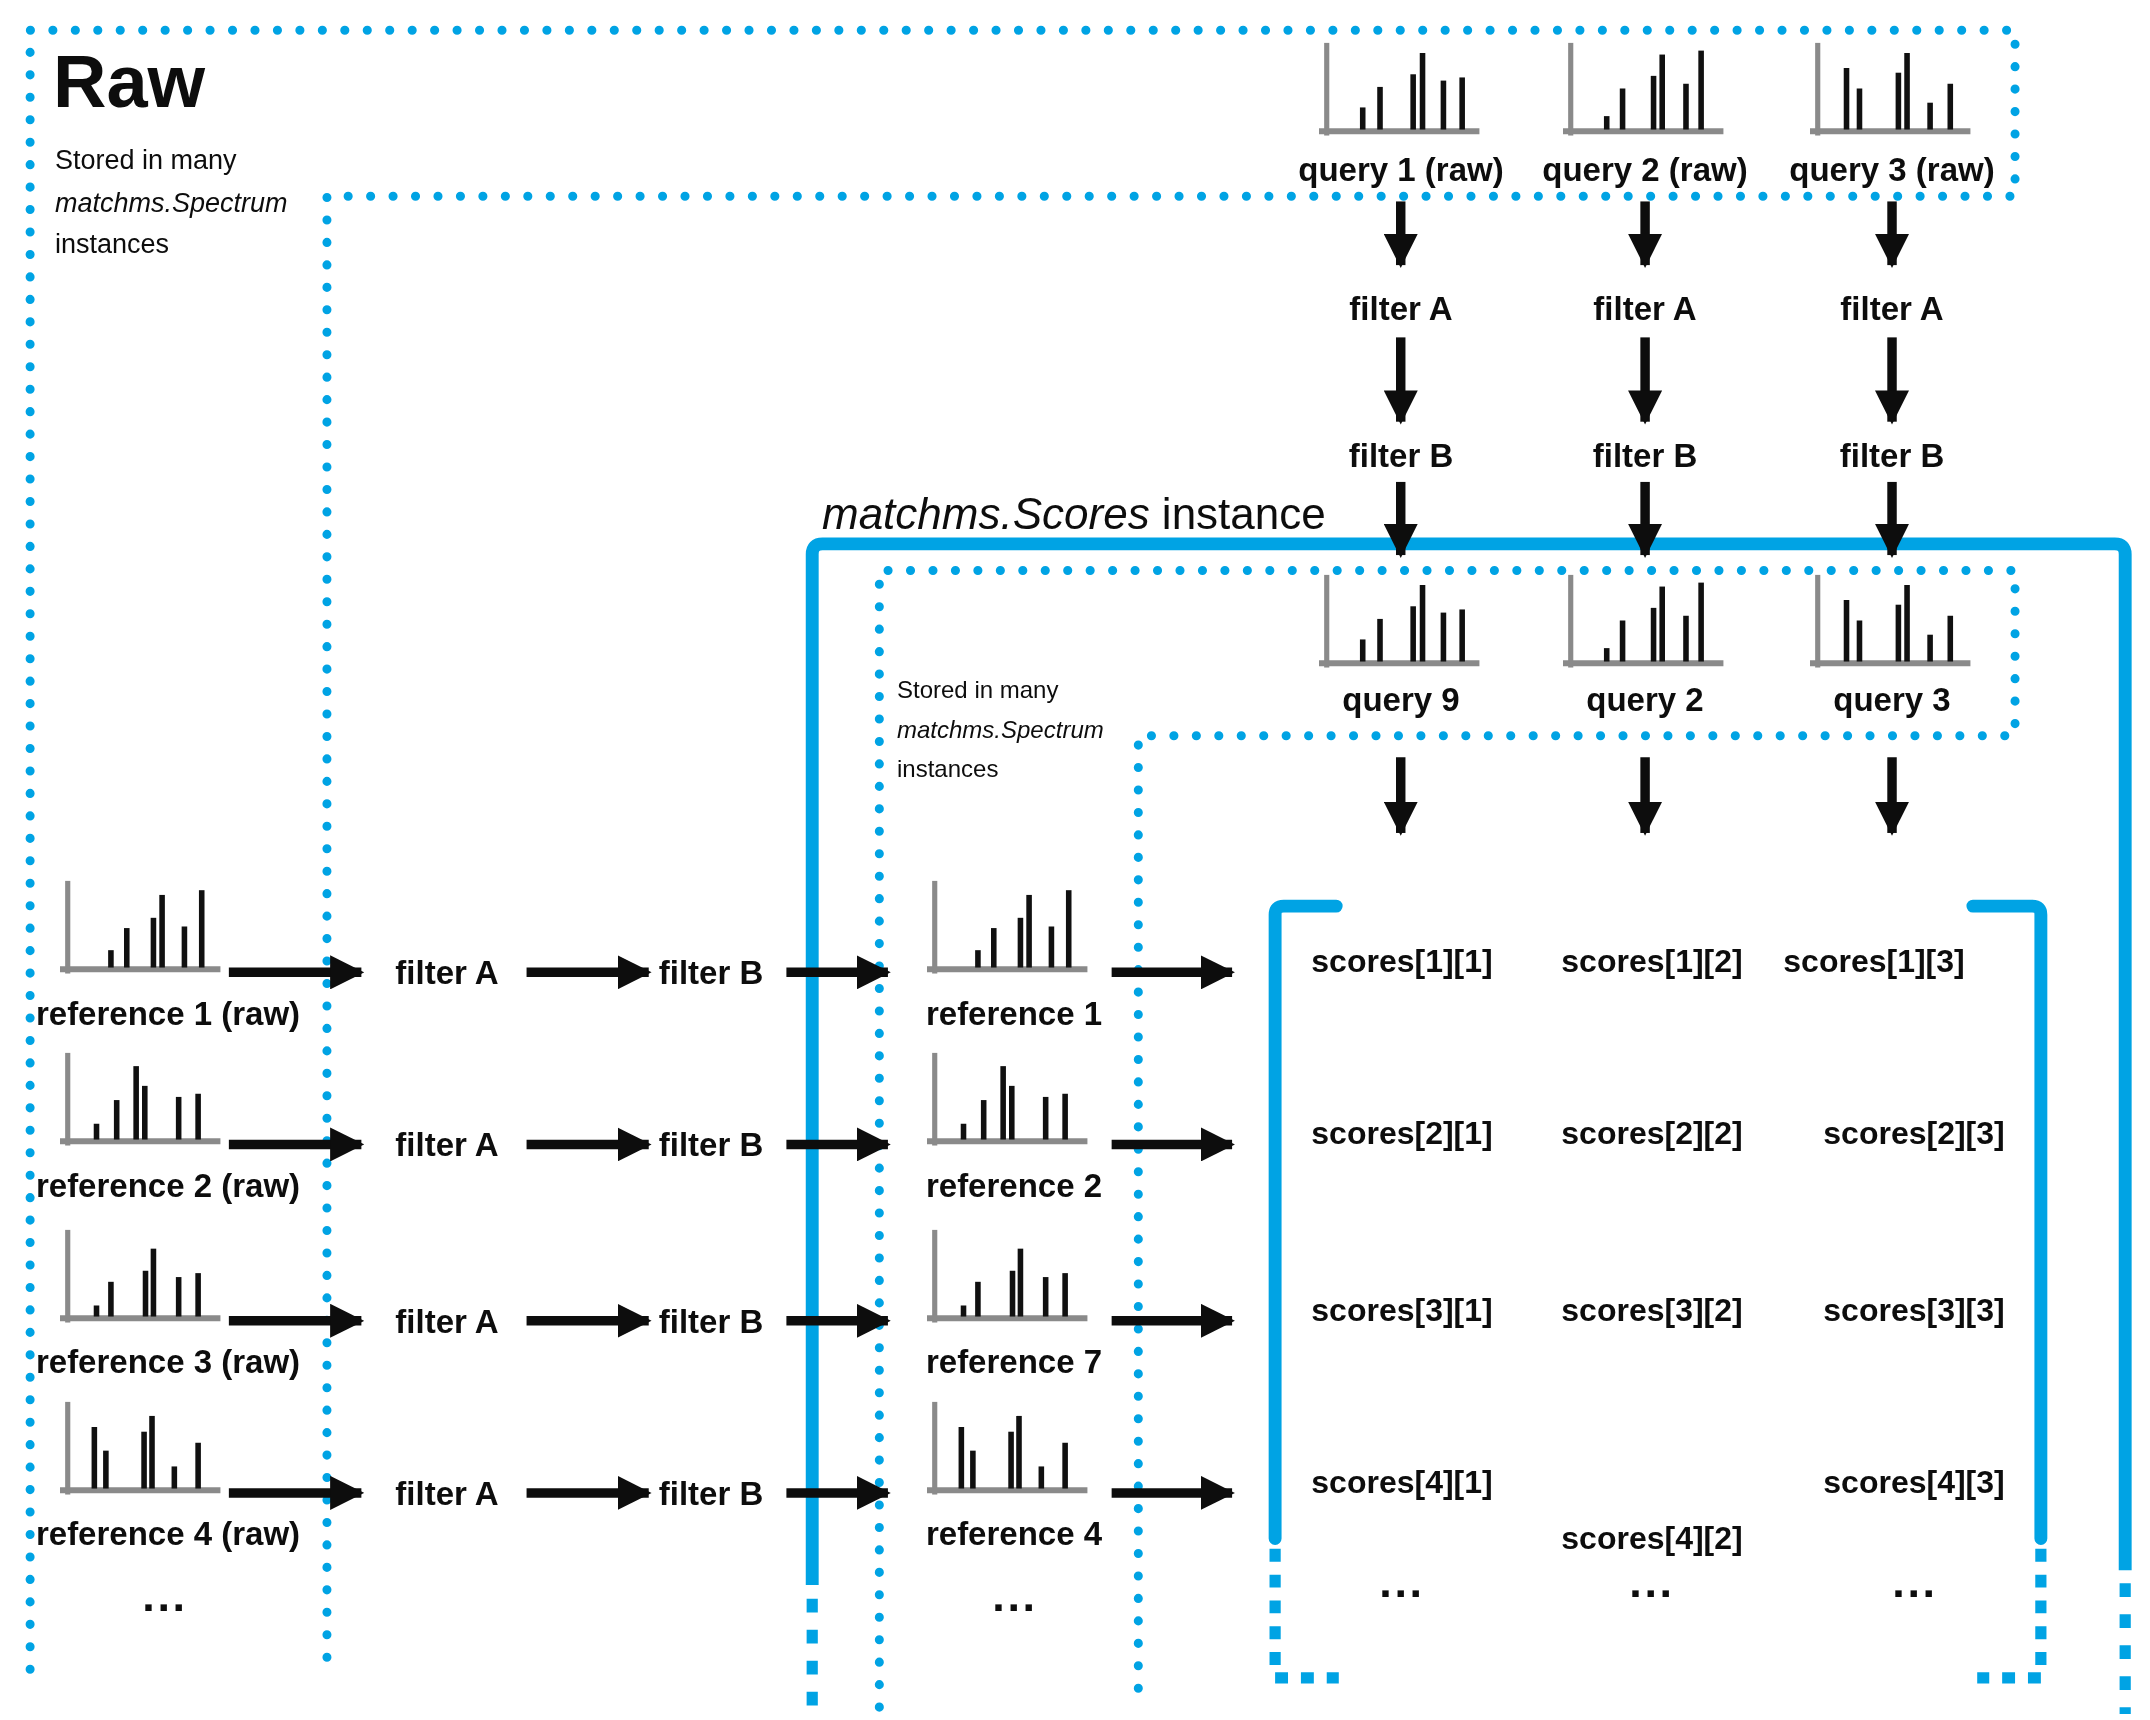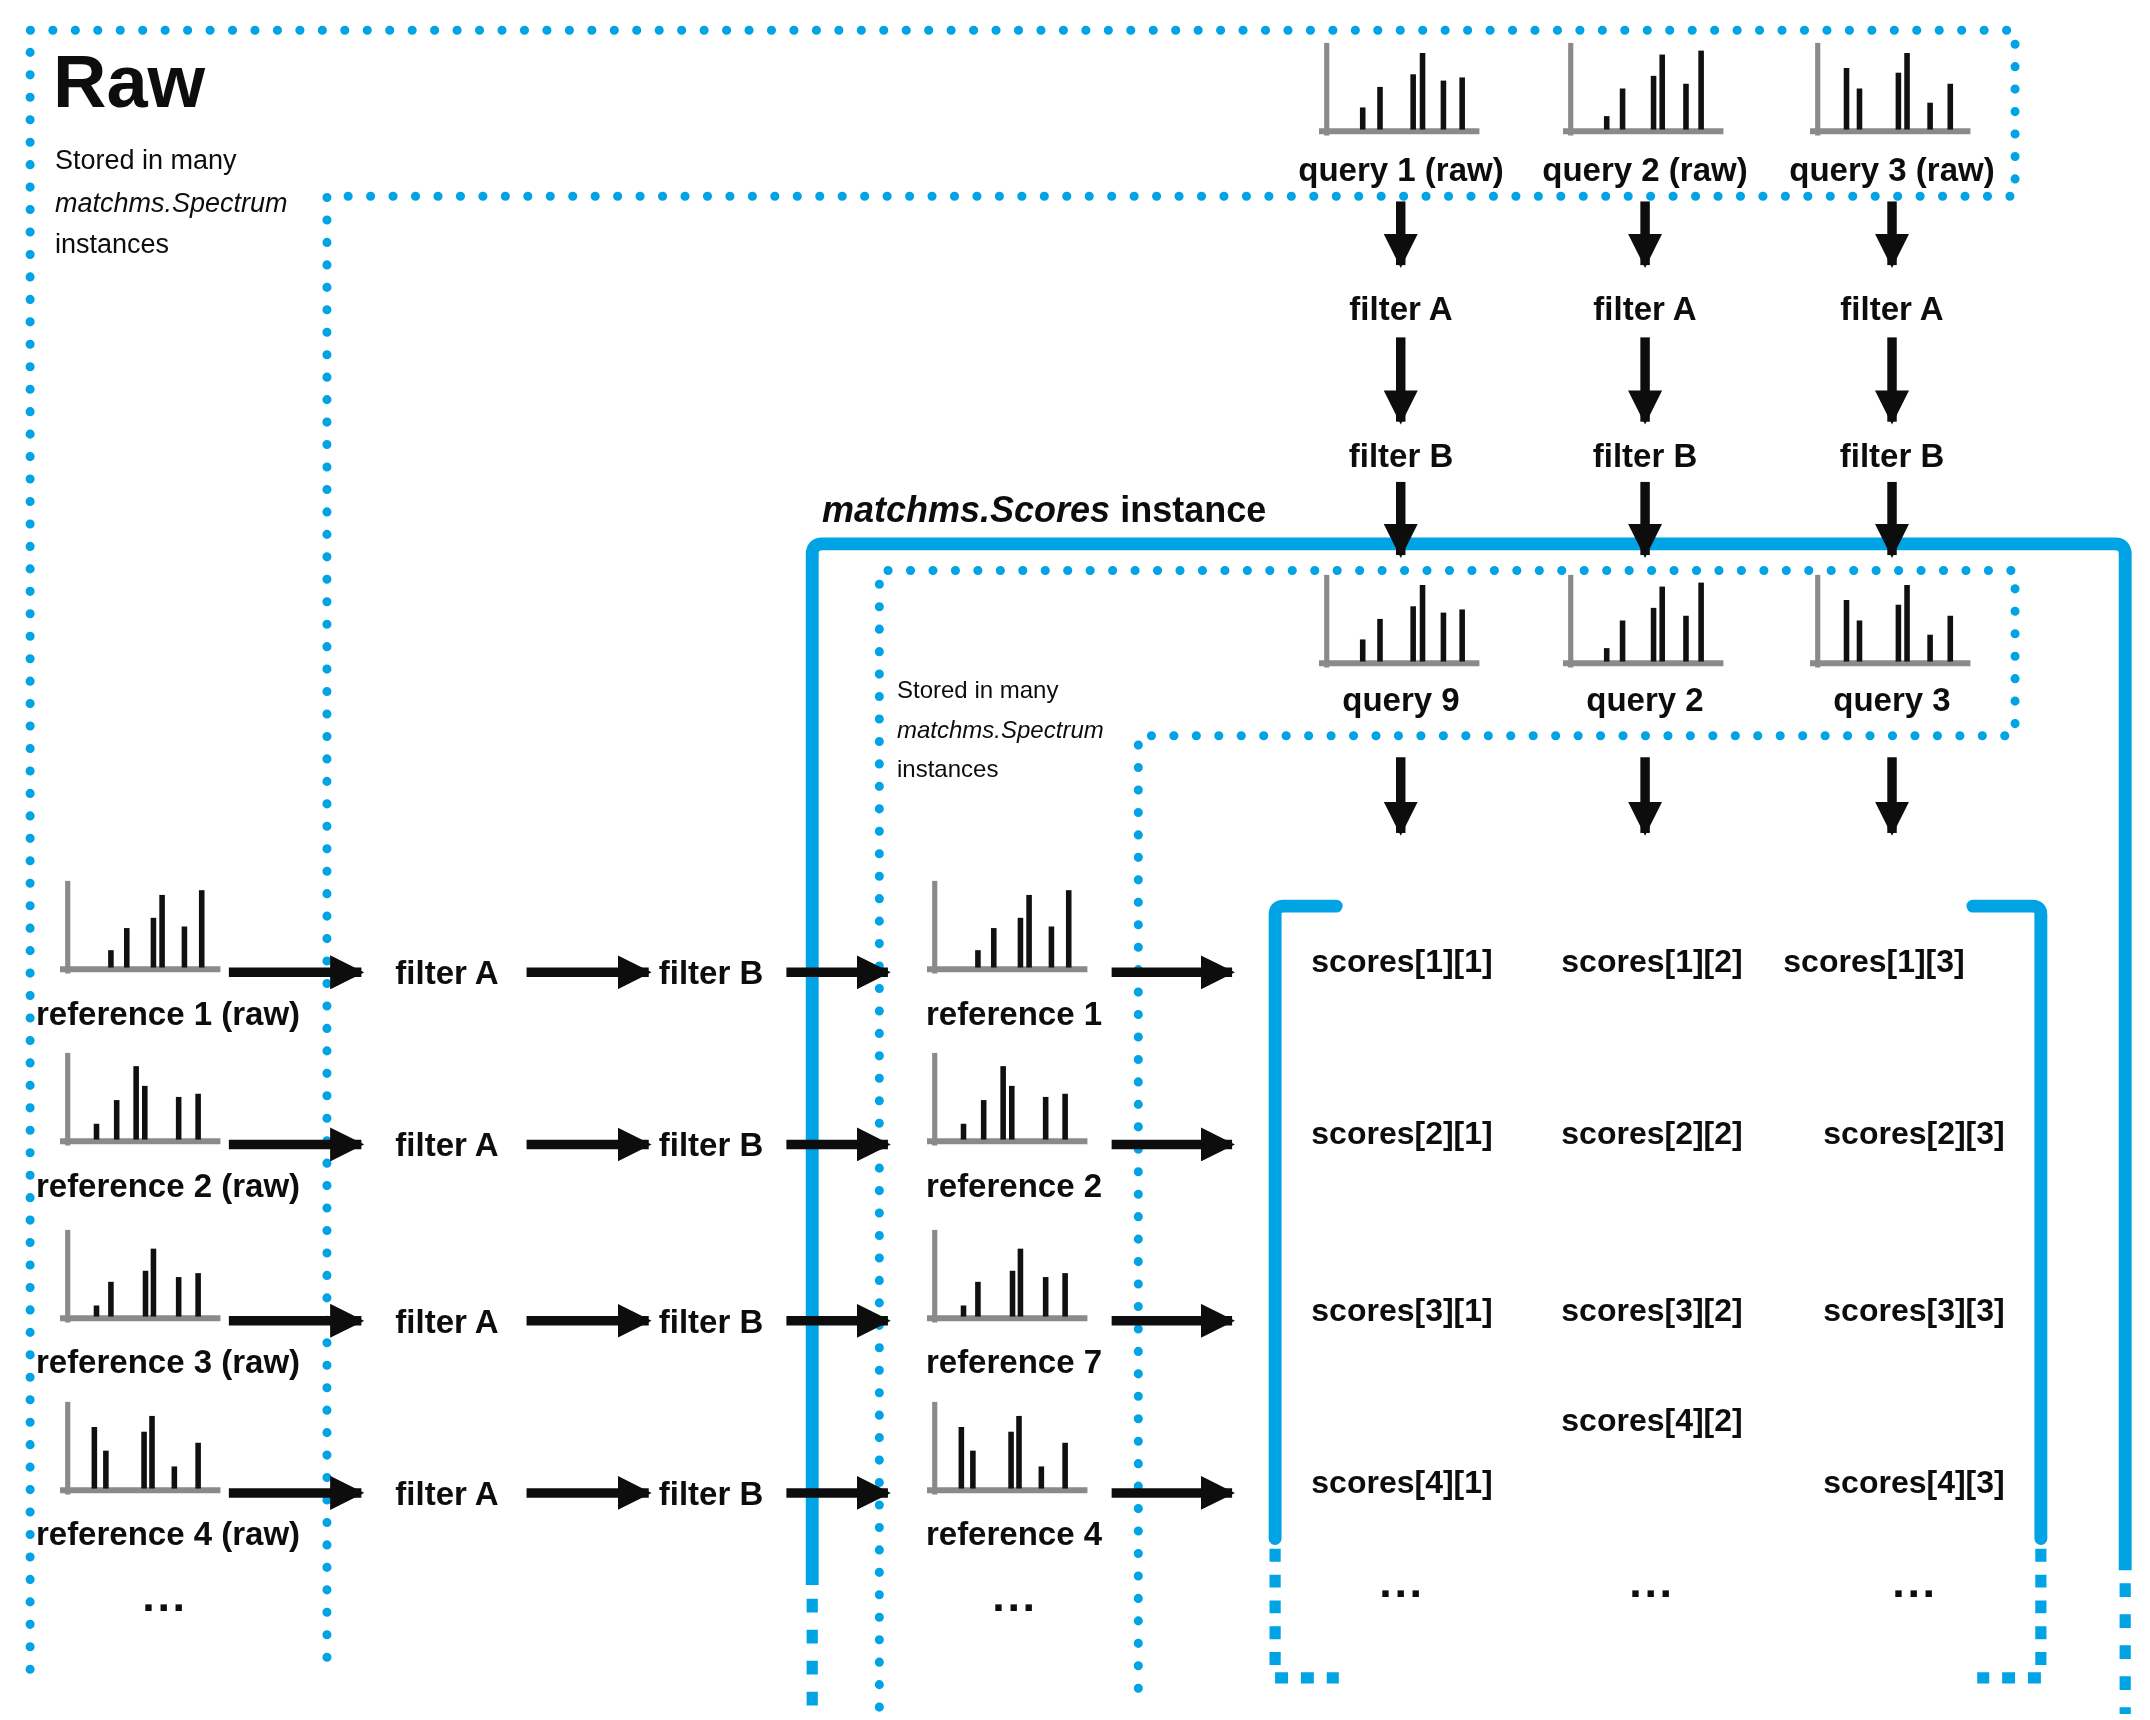--- a/index.html
+++ b/index.html
@@ -10,21 +10,21 @@
   .c{position:absolute;transform:translate(-50%,-50%);white-space:nowrap;
      font-weight:bold;font-size:33px;line-height:1;}
   .score{font-size:32px;}
   .filter{font-size:33px;}
   .dots{font-size:45px;letter-spacing:2.6px;}
   .h-raw{position:absolute;font-size:74px;font-weight:bold;line-height:1;white-space:nowrap;}
   .h-filtered{position:absolute;font-size:64px;font-weight:bold;line-height:1;white-space:nowrap;}
   .sub{position:absolute;font-size:27px;font-weight:400;line-height:1;white-space:nowrap;}
   .sub-sm{position:absolute;font-size:24px;font-weight:400;line-height:1;white-space:nowrap;}
   .it{font-style:italic;}
-  .scores-label{position:absolute;font-size:36px;font-weight:700;line-height:1;white-space:nowrap;}
+  .scores-label{position:absolute;font-size:44px;font-weight:400;line-height:1;white-space:nowrap;}
 </style>
 </head>
 <body>
 
 <div id="stage">
 
   <svg class="overlay" viewBox="0 0 2500 2000" width="2151" height="1721">
     <path d="M 35 1940 L 35 35 L 2342 35 L 2342 228 L 380 228 L 380 1926" fill="none" stroke="#00A3E4" stroke-width="10.5" stroke-linecap="round" stroke-dasharray="0.1 26"></path>
     <path d="M 1022 1984 L 1022 663 L 2342 663 L 2342 855 L 1323 855 L 1323 1984" fill="none" stroke="#00A3E4" stroke-width="10.5" stroke-linecap="round" stroke-dasharray="0.1 26"></path>
     <path d="M 944 1842 L 944 644 Q 944 632 956 632 L 2458 632 Q 2470 632 2470 644 L 2470 1825" fill="none" stroke="#00A3E4" stroke-width="15"></path>
@@ -268,20 +268,20 @@
   <div class="c score" style="left:1402px;top:961px">scores[1][1]</div>
   <div class="c score" style="left:1652px;top:961px">scores[1][2]</div>
   <div class="c score" style="left:1874px;top:961px">scores[1][3]</div>
   <div class="c score" style="left:1402px;top:1133px">scores[2][1]</div>
   <div class="c score" style="left:1652px;top:1133px">scores[2][2]</div>
   <div class="c score" style="left:1914px;top:1133px">scores[2][3]</div>
   <div class="c score" style="left:1402px;top:1310px">scores[3][1]</div>
   <div class="c score" style="left:1652px;top:1310px">scores[3][2]</div>
   <div class="c score" style="left:1914px;top:1310px">scores[3][3]</div>
   <div class="c score" style="left:1402px;top:1482px">scores[4][1]</div>
-  <div class="c score" style="left:1652px;top:1420px">scores[4][2]</div>
+  <div class="c score" style="left:1652px;top:1538px">scores[4][2]</div>
   <div class="c score" style="left:1914px;top:1482px">scores[4][3]</div>
   <div class="c dots" style="left:1402px;top:1581px">...</div>
   <div class="c dots" style="left:1652px;top:1581px">...</div>
   <div class="c dots" style="left:1915px;top:1581px">...</div>
 
 </div>
 
 
 </body></html>

